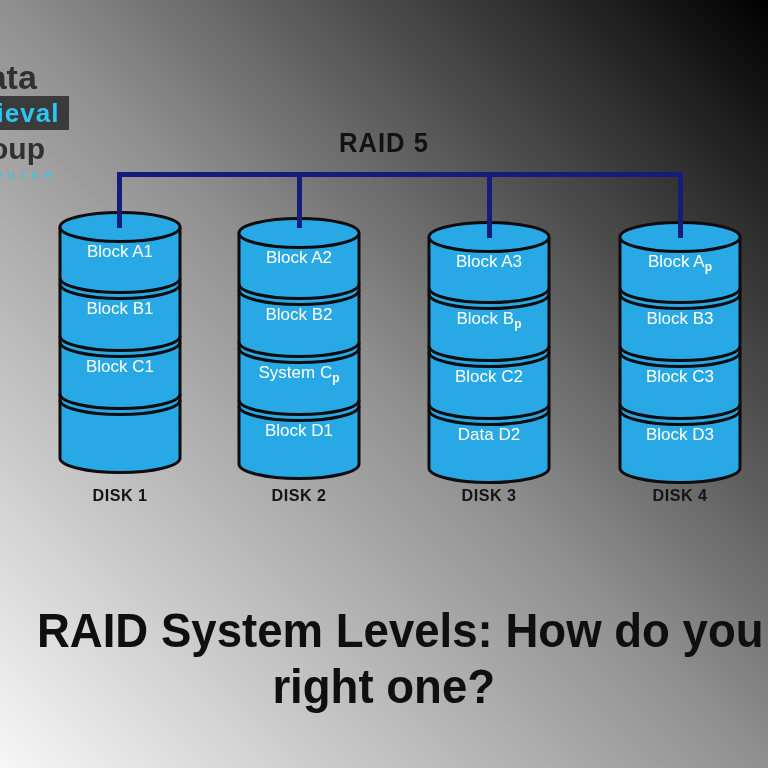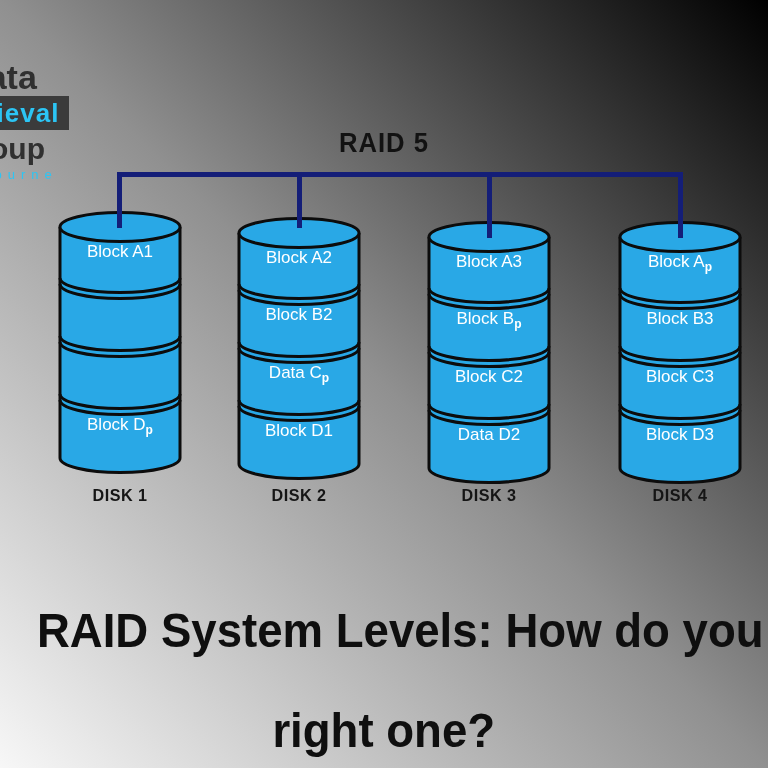--- a/index.html
+++ b/index.html
@@ -35,21 +35,21 @@
   .blk{position:absolute;left:0;width:124px;height:22px;line-height:22px;text-align:center;
     color:#ffffff;font-size:17px;}
   .blk .sub{font-size:12px;vertical-align:-4px;font-weight:bold;}
   .b0{top:31px;} .b1{top:88px;} .b2{top:146px;} .b3{top:204px;}
   .disk-label{position:absolute;top:486px;width:124px;text-align:center;
     font-size:17px;font-weight:bold;color:#151515;transform:scaleX(.95);letter-spacing:.5px;}
   .dl1{left:58px;} .dl2{left:237px;} .dl3{left:427px;} .dl4{left:618px;}
   
   .headline{position:absolute;left:0;width:768px;text-align:center;white-space:nowrap;
     font-weight:bold;color:#0f0f0f;font-size:49px;line-height:56px;}
-  .hl1{top:602px;} .hl2{top:658px;margin-top:44px;}
+  .hl1{top:602px;} .hl2{top:658px;}
   .headline span{display:inline-block;transform:scaleX(.93);}
 </style>
 </head>
 <body>
 
 <div class="logo">
   <div class="logo-data">Data</div>
   <div class="logo-box">
     <span>Retrieval</span>
   </div>
@@ -69,38 +69,39 @@
     <path class="body" d="M2,17 V248 a60,14.5 0 0 0 120,0 V17"></path>
     <ellipse cx="62" cy="17" rx="60" ry="14.5"></ellipse>
     <path class="sep" d="M2,68 a60,14.5 0 0 0 120,0"></path>
       <path class="sep" d="M2,74 a60,14.5 0 0 0 120,0"></path>
     <path class="sep" d="M2,126 a60,14.5 0 0 0 120,0"></path>
       <path class="sep" d="M2,132 a60,14.5 0 0 0 120,0"></path>
     <path class="sep" d="M2,184 a60,14.5 0 0 0 120,0"></path>
       <path class="sep" d="M2,190 a60,14.5 0 0 0 120,0"></path>
   </svg>
   <div class="blk b0"><span>Block A1</span><span class="sub"></span></div>
-  <div class="blk b3"><span>Block D</span><span class="sub">p</span></div>
+  <div class="blk b1"><span>Block B1</span><span class="sub"></span></div>
+  <div class="blk b2"><span>Block C1</span><span class="sub"></span></div>
 </div>
 <div class="disk-label dl1">DISK 1</div>
 
 <div class="disk d2">
   <svg class="cyl" viewBox="0 0 124 266">
     <path class="body" d="M2,17 V248 a60,14.5 0 0 0 120,0 V17"></path>
     <ellipse cx="62" cy="17" rx="60" ry="14.5"></ellipse>
     <path class="sep" d="M2,68 a60,14.5 0 0 0 120,0"></path>
       <path class="sep" d="M2,74 a60,14.5 0 0 0 120,0"></path>
     <path class="sep" d="M2,126 a60,14.5 0 0 0 120,0"></path>
       <path class="sep" d="M2,132 a60,14.5 0 0 0 120,0"></path>
     <path class="sep" d="M2,184 a60,14.5 0 0 0 120,0"></path>
       <path class="sep" d="M2,190 a60,14.5 0 0 0 120,0"></path>
   </svg>
   <div class="blk b0"><span>Block A2</span><span class="sub"></span></div>
   <div class="blk b1"><span>Block B2</span><span class="sub"></span></div>
-  <div class="blk b2"><span>Data C</span><span class="sub">p</span></div>
+  <div class="blk b2"><span>System C</span><span class="sub">p</span></div>
   <div class="blk b3"><span>Block D1</span><span class="sub"></span></div>
 </div>
 <div class="disk-label dl2">DISK 2</div>
 
 <div class="disk d3">
   <svg class="cyl" viewBox="0 0 124 266">
     <path class="body" d="M2,17 V248 a60,14.5 0 0 0 120,0 V17"></path>
     <ellipse cx="62" cy="17" rx="60" ry="14.5"></ellipse>
     <path class="sep" d="M2,68 a60,14.5 0 0 0 120,0"></path>
       <path class="sep" d="M2,74 a60,14.5 0 0 0 120,0"></path>

